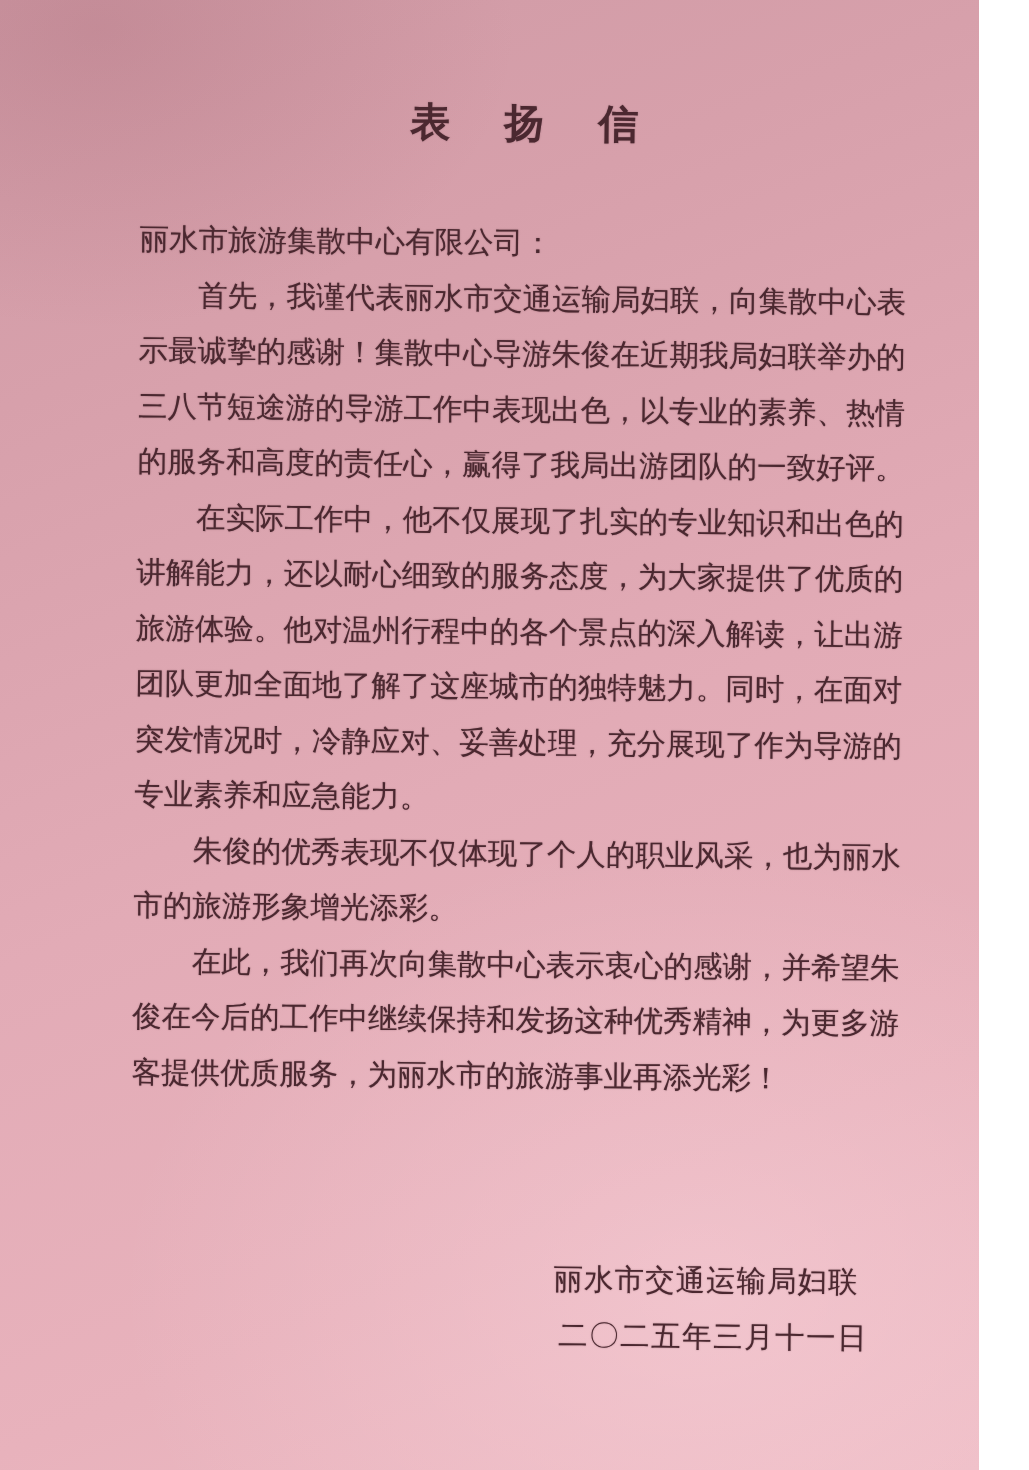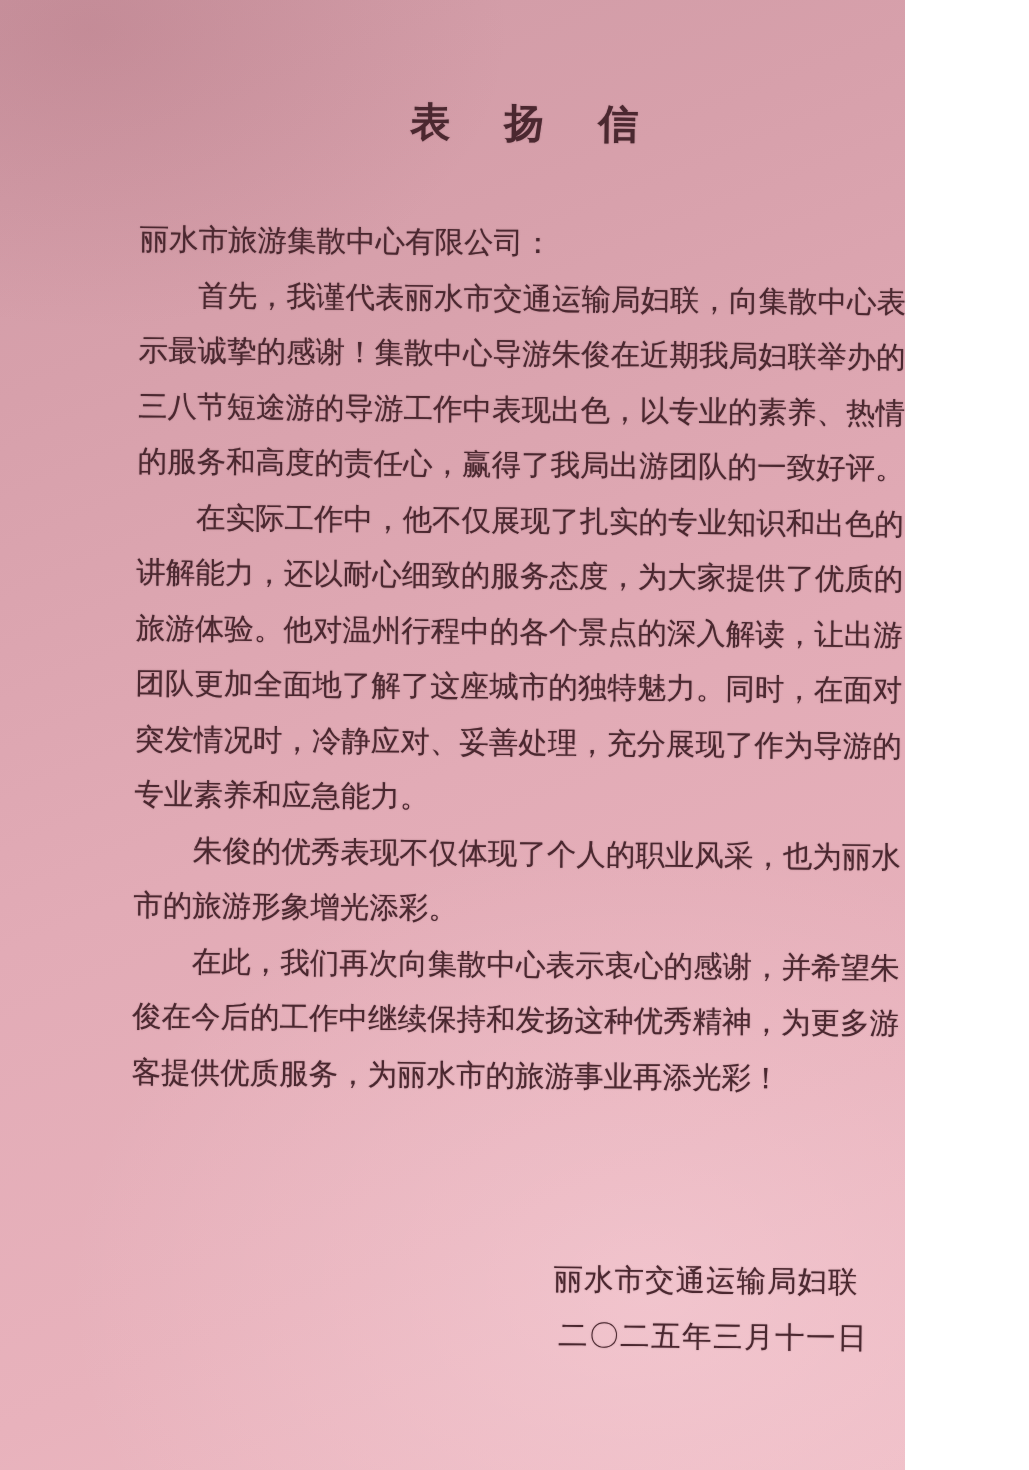--- a/index.html
+++ b/index.html
@@ -11,21 +11,21 @@
   * { margin: 0; padding: 0; box-sizing: border-box; }
   html, body {
     width: 1029px;
     height: 1470px;
     overflow: hidden;
     font-family: "Liberation Serif", "DejaVu Serif", serif;
   }
   .paper {
     position: absolute;
     inset: 0;
-    width: 905px;
+    width: 979px;
     height: 1470px;
     background:
       radial-gradient(ellipse 900px 700px at 72% 88%, rgba(255, 224, 231, 0.35), rgba(255,224,231,0) 65%),
       radial-gradient(ellipse 700px 500px at 10% 2%, rgba(140, 70, 85, 0.18), rgba(140,70,85,0) 60%),
       linear-gradient(158deg, var(--paper-top) 0%, #d7a0ab 22%, var(--paper-mid) 52%, #e8b2bc 78%, var(--paper-bottom) 100%);
   }
   .letter {
     position: absolute;
     left: 141px;
     top: 100px;

